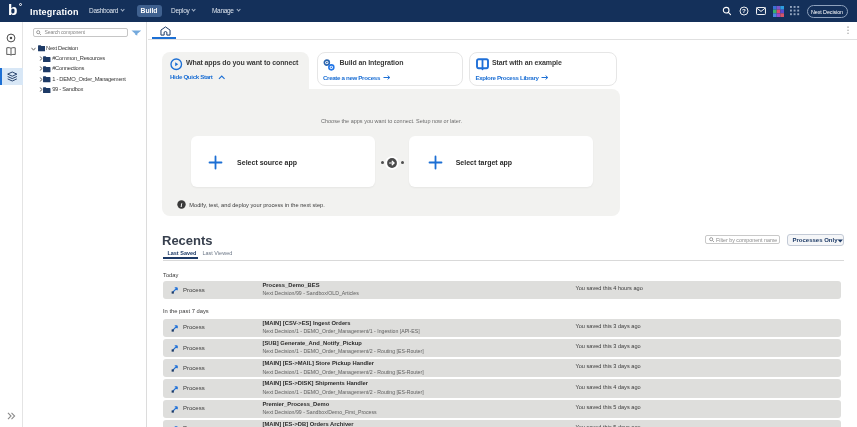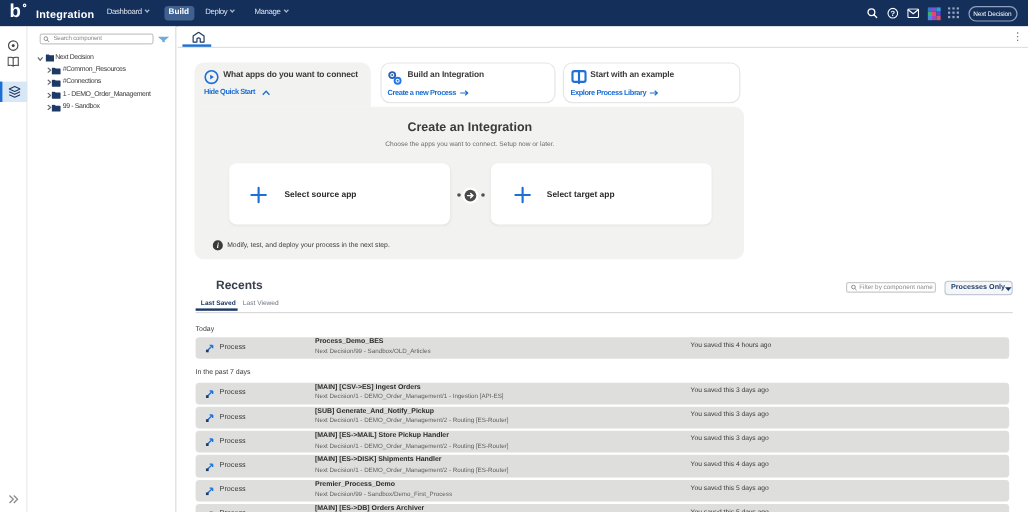--- a/index.html
+++ b/index.html
@@ -39,21 +39,21 @@
 
 
 #panel { left:162px; top:89px; width:457.5px; height:126.5px; background:#f2f2f0; border-radius:0 8px 8px 8px; }
 #ptitle { left:163px; top:100.6px; width:457px; text-align:center; font-size:10.4px; font-weight:bold; color:#3a3a3a; }
 #psub { left:163px; top:117.8px; width:457px; text-align:center; font-size:5.5px; color:#6b6b6b; }
 .selcard { top:136px; width:184px; height:50.5px; background:#fff; border-radius:6px; box-shadow:0 1px 2px rgba(0,0,0,0.05); }
 .seltext { font-size:7px; font-weight:bold; color:#2b2b2b; }
 #inforow { font-size:5.7px; color:#3a3a3a; }
 
 
-#rectitle { left:180px; top:233px; font-size:10px; font-weight:bold; color:#38404e; }
+#rectitle { left:162px; top:233px; font-size:13px; font-weight:bold; color:#38404e; }
 #filterbox { left:705px; top:234.5px; width:75px; height:9.5px; border:1px solid #c9c9c9; border-radius:2px; background:#fff; }
 #filtertext { left:716px; top:236.8px; font-size:5.3px; color:#8a8a8a; }
 #procbtn { left:786.5px; top:233.5px; width:57.5px; height:12.5px; border:1px solid #c3cad6; border-radius:3px; background:#f5f6f8; font-size:6px; font-weight:bold; color:#1d3a66; line-height:11px; text-align:left; padding-left:5px; }
 .tab1 { left:167.4px; top:250.2px; font-size:5.5px; font-weight:bold; color:#1d3a66; }
 .tab2 { left:202.4px; top:250.2px; font-size:5.5px; color:#6b7686; }
 #tabline { left:163px; top:260.3px; width:681px; height:1px; background:#d9d9d9; }
 #tab1ul { left:163px; top:257.3px; width:35px; height:1.5px; background:#1d3a66; }
 .grouplabel { left:163px; font-size:5.8px; color:#3a3a3a; }
 .row { left:163px; width:678px; height:18.3px; background:#dededc; border-radius:3px; }
 .rowproc { position:absolute; left:20px; top:5.6px; font-size:6px; color:#3a3a3a; }
@@ -226,21 +226,20 @@
       <rect x="1" y="1.2" width="11" height="9" rx="1.6" fill="#fff" stroke="#2070d8" stroke-width="1.9"></rect>
       <rect x="5.6" y="1.2" width="1.8" height="11" rx="0.9" fill="#2070d8"></rect>
     </svg>
   <div class="abs qtitle" style="left:491.9px;top:58.8px;">Start with an example</div>
   <div class="abs qlink" style="left:475.4px;top:74.2px;">Explore Process Library</div>
   <svg class="abs" style="left:540.5px;top:75.3px;" width="8" height="5" viewBox="0 0 8 5">
       <path d="M0.5 2.5 L6.5 2.5 M4.6 0.6 L6.8 2.5 L4.6 4.4" fill="none" stroke="#1c6fd4" stroke-width="1"></path>
     </svg>
 
   <div class="abs" id="panel"></div>
-  <div class="abs" id="ptitle">Create an Integration</div>
   <div class="abs" id="psub">Choose the apps you want to connect. Setup now or later.</div>
 
   <div class="abs selcard" style="left:190.5px;"></div>
   <svg class="abs" style="left:207.6px;top:154.8px;" width="15" height="15" viewBox="0 0 15 15">
       <path d="M7.5 1.5 L7.5 13.5 M1.5 7.5 L13.5 7.5" stroke="#1c6fd4" stroke-width="1.8" stroke-linecap="round"></path>
     </svg>
   <div class="abs seltext" style="left:237.1px;top:158.5px;">Select source app</div>
 
   <div class="abs" style="left:381px;top:161px;width:3px;height:3px;border-radius:50%;background:#4f4f4f;"></div>
   <svg class="abs" style="left:385px;top:155.6px;" width="14" height="14" viewBox="0 0 14 14">

